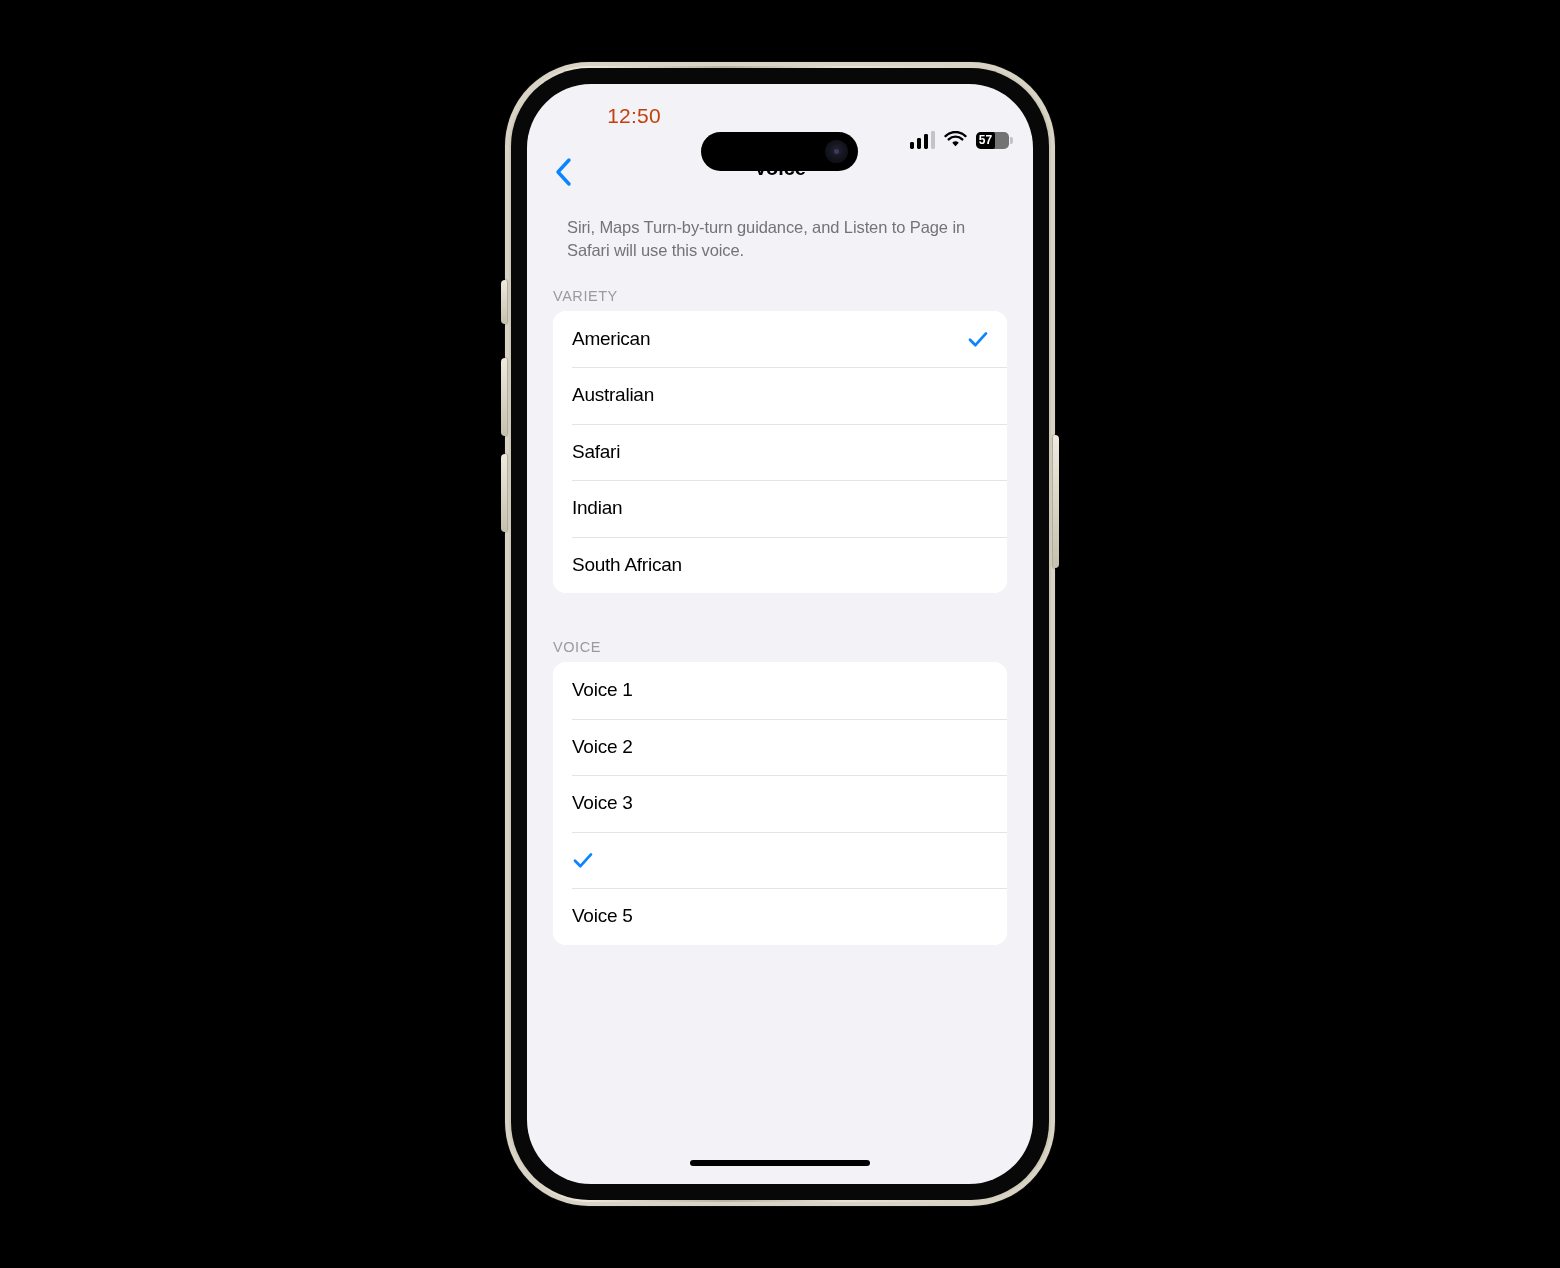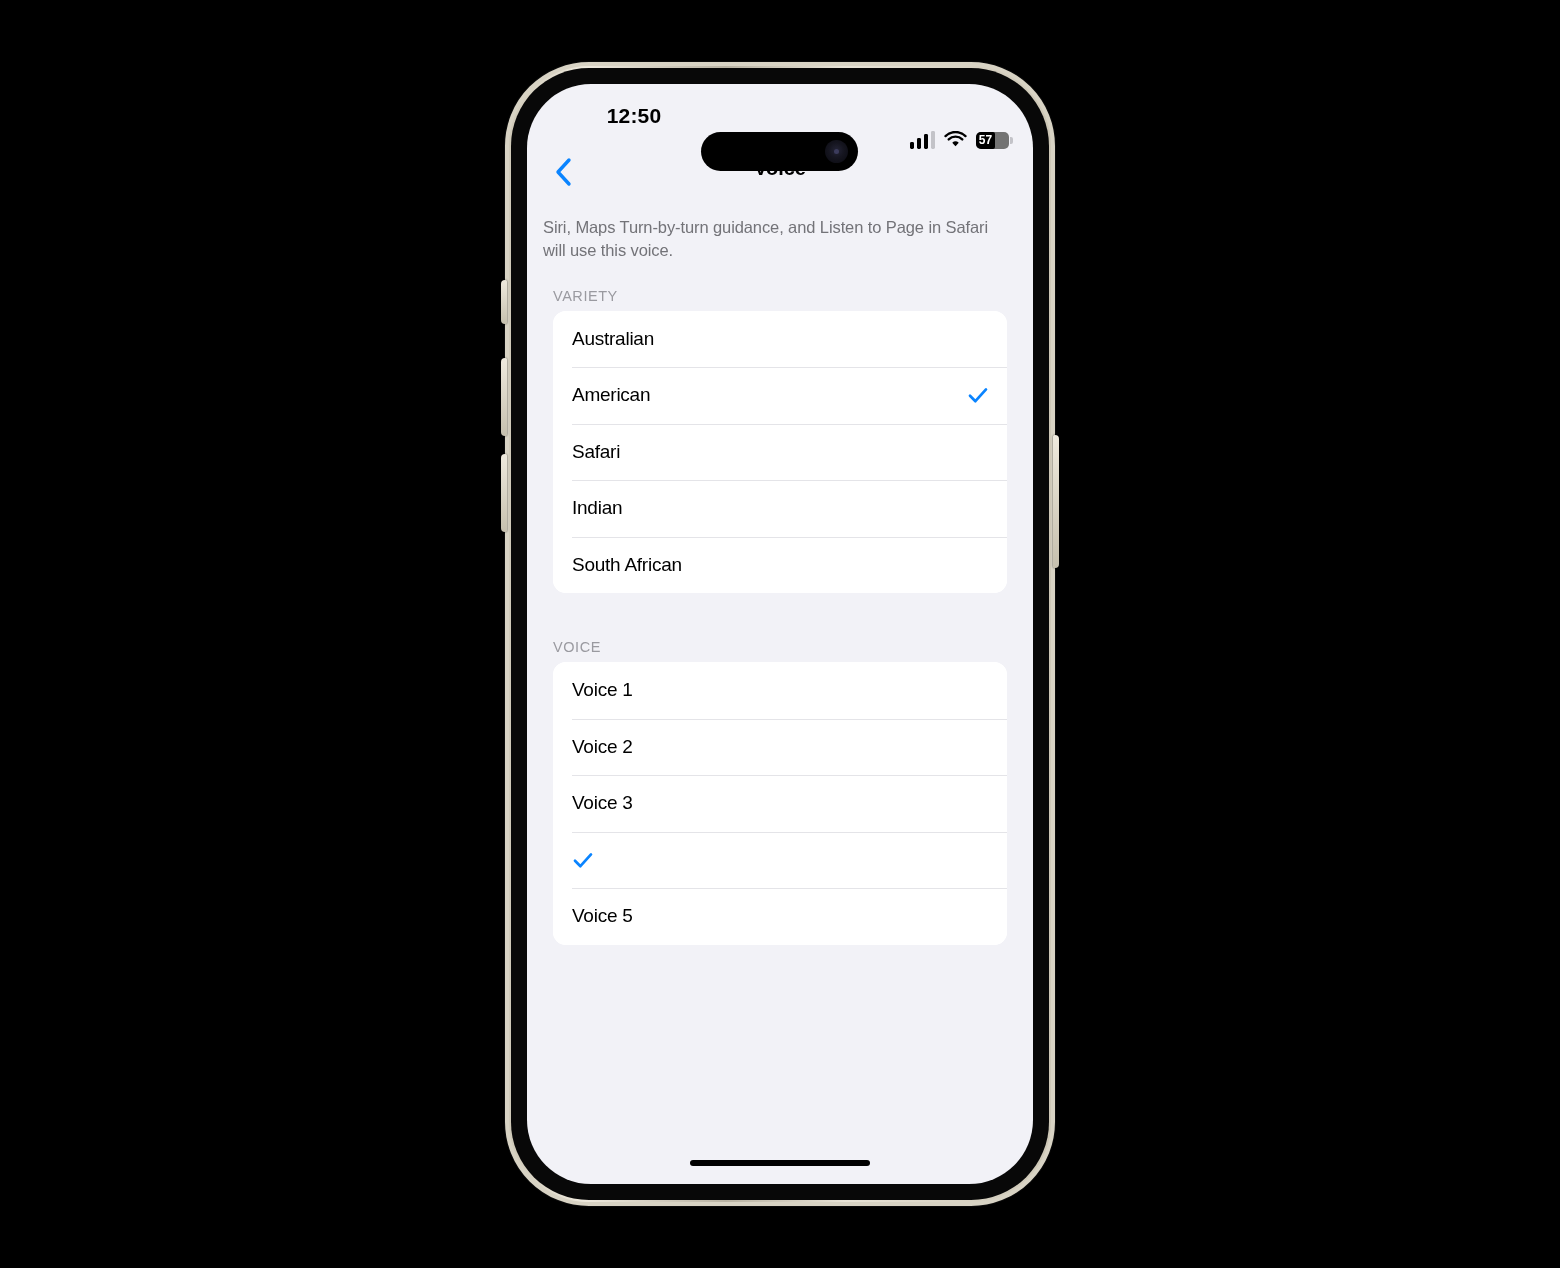--- a/index.html
+++ b/index.html
@@ -87,22 +87,22 @@
     width: 506px;
     height: 62px;
   }
   .status-time {
     position: absolute;
     left: 52px;
     top: 20px;
     width: 110px;
     text-align: center;
     font-size: 21px;
-    font-weight: bold;
-    color: #000000;
+    font-weight: normal;
+    color: #c2410c;
     letter-spacing: 0.2px;
   }
   .dynamic-island {
     position: absolute;
     left: 174px;
     top: 48px;
     width: 157px;
     height: 39px;
     border-radius: 22px;
     background: #000000;
@@ -219,21 +219,21 @@
 
   
   .content {
     position: absolute;
     left: 0;
     top: 114px;
     width: 506px;
     bottom: 0;
   }
   .footnote {
-    margin: 18px 32px 0 16px;
+    margin: 18px 32px 0 40px;
     font-size: 16.5px;
     line-height: 1.38;
     color: #737378;
     letter-spacing: -0.1px;
   }
   .group-header {
     margin: 26px 0 7px 26px;
     font-size: 14.5px;
     letter-spacing: 0.55px;
     color: #9a9aa0;
@@ -343,29 +343,29 @@
       </div>
 
       <div class="content">
 
         <div class="footnote">Siri, Maps Turn-by-turn guidance, and Listen to Page in Safari will use this voice.</div>
 
         <div class="group-header">VARIETY</div>
         <div class="card">
 
           <div class="row">
-            <span class="row-label">Australian</span>
-            <svg class="check hidden" viewBox="0 0 22 22">
-              <path d="M3 11.8 L8.4 17.2 L19 5.4" fill="none" stroke="#0a84ff" stroke-width="2.7" stroke-linecap="round" stroke-linejoin="round"></path>
-            </svg>
-          </div>
-
-          <div class="row">
             <span class="row-label">American</span>
             <svg class="check" viewBox="0 0 22 22">
+              <path d="M3 11.8 L8.4 17.2 L19 5.4" fill="none" stroke="#0a84ff" stroke-width="2.7" stroke-linecap="round" stroke-linejoin="round"></path>
+            </svg>
+          </div>
+
+          <div class="row">
+            <span class="row-label">Australian</span>
+            <svg class="check hidden" viewBox="0 0 22 22">
               <path d="M3 11.8 L8.4 17.2 L19 5.4" fill="none" stroke="#0a84ff" stroke-width="2.7" stroke-linecap="round" stroke-linejoin="round"></path>
             </svg>
           </div>
 
           <div class="row">
             <span class="row-label">Safari</span>
             <svg class="check hidden" viewBox="0 0 22 22">
               <path d="M3 11.8 L8.4 17.2 L19 5.4" fill="none" stroke="#0a84ff" stroke-width="2.7" stroke-linecap="round" stroke-linejoin="round"></path>
             </svg>
           </div>

